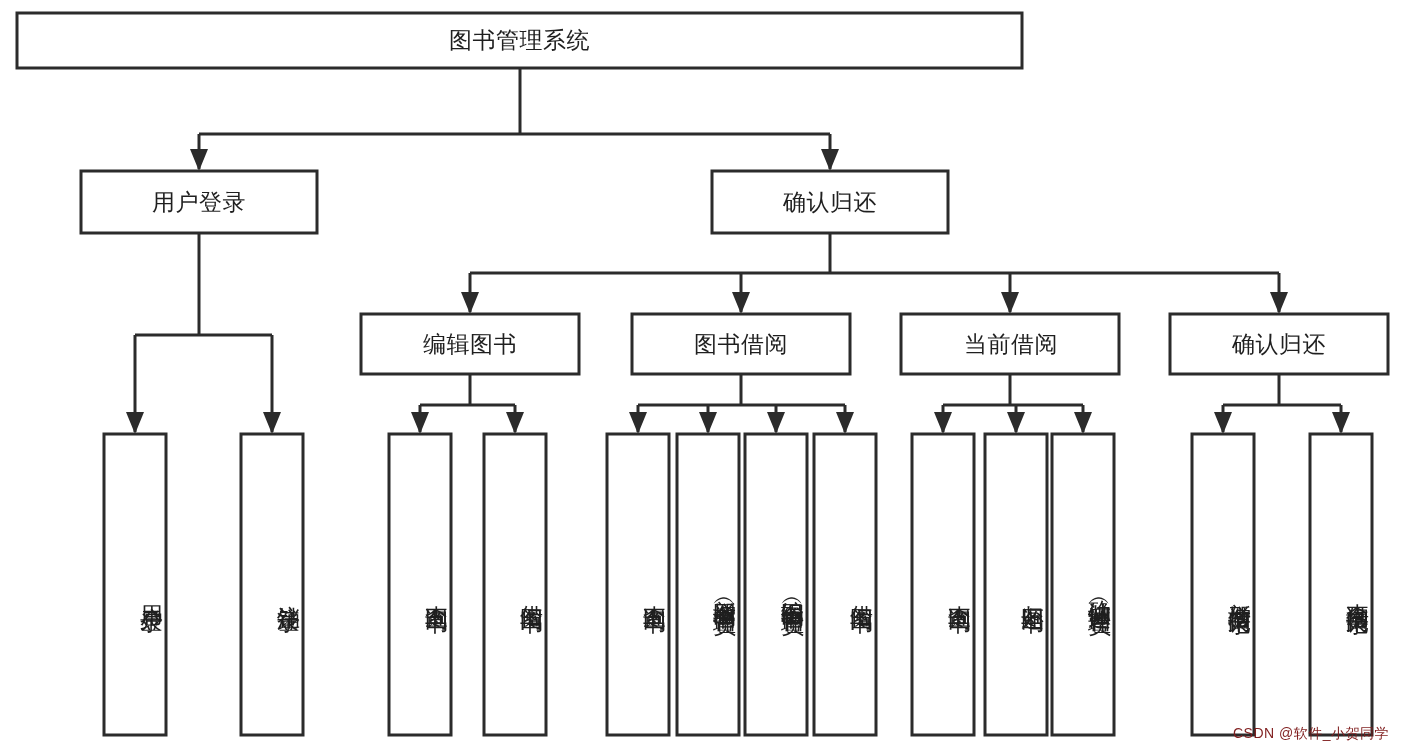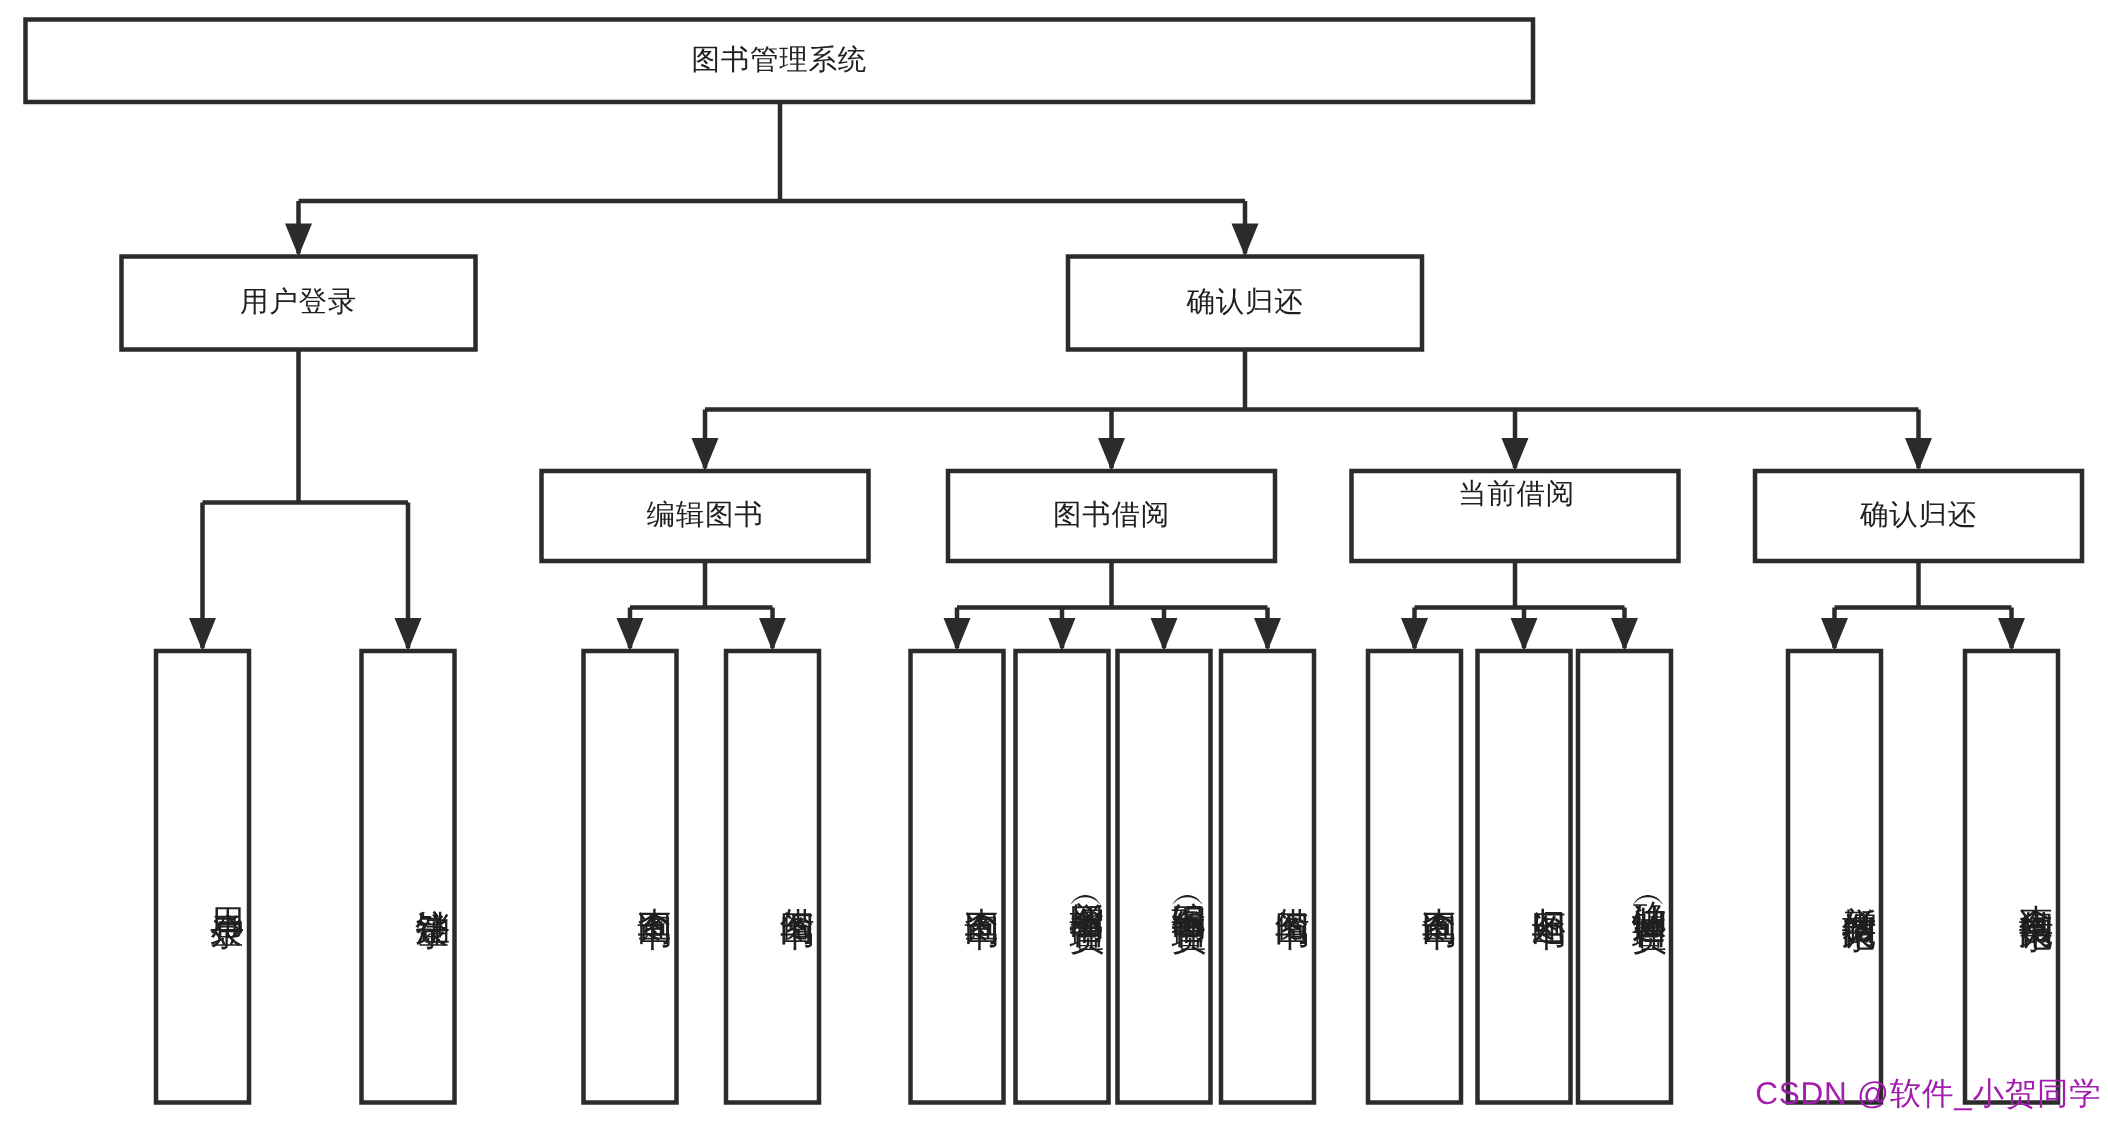--- a/index.html
+++ b/index.html
@@ -39,21 +39,21 @@
   .arrowhead {
     fill: #2b2b2b;
     stroke: none;
   }
   .node-label-h {
     position: absolute;
     display: flex;
     align-items: center;
     justify-content: center;
     color: #1f1f1f;
-    font-size: 19px;
+    font-size: 23px;
     line-height: 1.15;
     letter-spacing: 0.5px;
     white-space: nowrap;
     pointer-events: none;
   }
   .node-label-v {
     position: absolute;
     display: flex;
     align-items: flex-start;
     justify-content: center;
@@ -61,24 +61,24 @@
     font-size: 23px;
     line-height: 1.22;
     writing-mode: vertical-rl;
     text-orientation: upright;
     letter-spacing: 2px;
     white-space: nowrap;
     pointer-events: none;
   }
   .watermark {
     position: absolute;
-    right: 4px;
+    right: 16px;
     bottom: 4px;
-    color: #a21caf;
-    font-size: 21px;
+    color: #7f1d1d;
+    font-size: 14px;
     letter-spacing: 0.5px;
     white-space: nowrap;
     pointer-events: none;
   }
 </style>
 </head>
 <body>
 
 <div id="diagram-root">
 
@@ -160,21 +160,21 @@
         <rect x="1310" y="434" width="62" height="301" class="node-rect"></rect>
       </g>
   </svg>
 
   <div id="label-layer">
       <div class="node-label-h" style="left: 17px; top: 13px; width: 1005px; height: 55px;">图书管理系统</div>
       <div class="node-label-h" style="left: 81px; top: 171px; width: 236px; height: 62px;">用户登录</div>
       <div class="node-label-h" style="left: 712px; top: 171px; width: 236px; height: 62px;">确认归还</div>
       <div class="node-label-h" style="left: 361px; top: 314px; width: 218px; height: 60px;">编辑图书</div>
       <div class="node-label-h" style="left: 632px; top: 314px; width: 218px; height: 60px; border-radius: 25px;">图书借阅</div>
-      <div class="node-label-h" style="left: 901px; top: 300px; width: 220px; height: 60px; border-radius: 28px;">当前借阅</div>
+      <div class="node-label-h" style="left: 901px; top: 314px; width: 220px; height: 60px; border-radius: 28px;">当前借阅</div>
       <div class="node-label-h" style="left: 1170px; top: 314px; width: 218px; height: 60px;">确认归还</div>
       <div class="node-label-v" style="left: 104px; top: 452px; width: 62px; height: 277px;">用户登录</div>
       <div class="node-label-v" style="left: 241px; top: 452px; width: 62px; height: 277px;">注销登录</div>
       <div class="node-label-v" style="left: 389px; top: 452px; width: 62px; height: 277px;">查询图书</div>
       <div class="node-label-v" style="left: 484px; top: 452px; width: 62px; height: 277px;">借阅图书</div>
       <div class="node-label-v" style="left: 607px; top: 452px; width: 62px; height: 277px;">查询图书</div>
       <div class="node-label-v" style="left: 677px; top: 452px; width: 62px; height: 277px;">新增图书（管理员）</div>
       <div class="node-label-v" style="left: 745px; top: 452px; width: 62px; height: 277px;">编辑图书（管理员）</div>
       <div class="node-label-v" style="left: 814px; top: 452px; width: 62px; height: 277px;">借阅图书</div>
       <div class="node-label-v" style="left: 912px; top: 452px; width: 62px; height: 277px;">查询图书</div>

